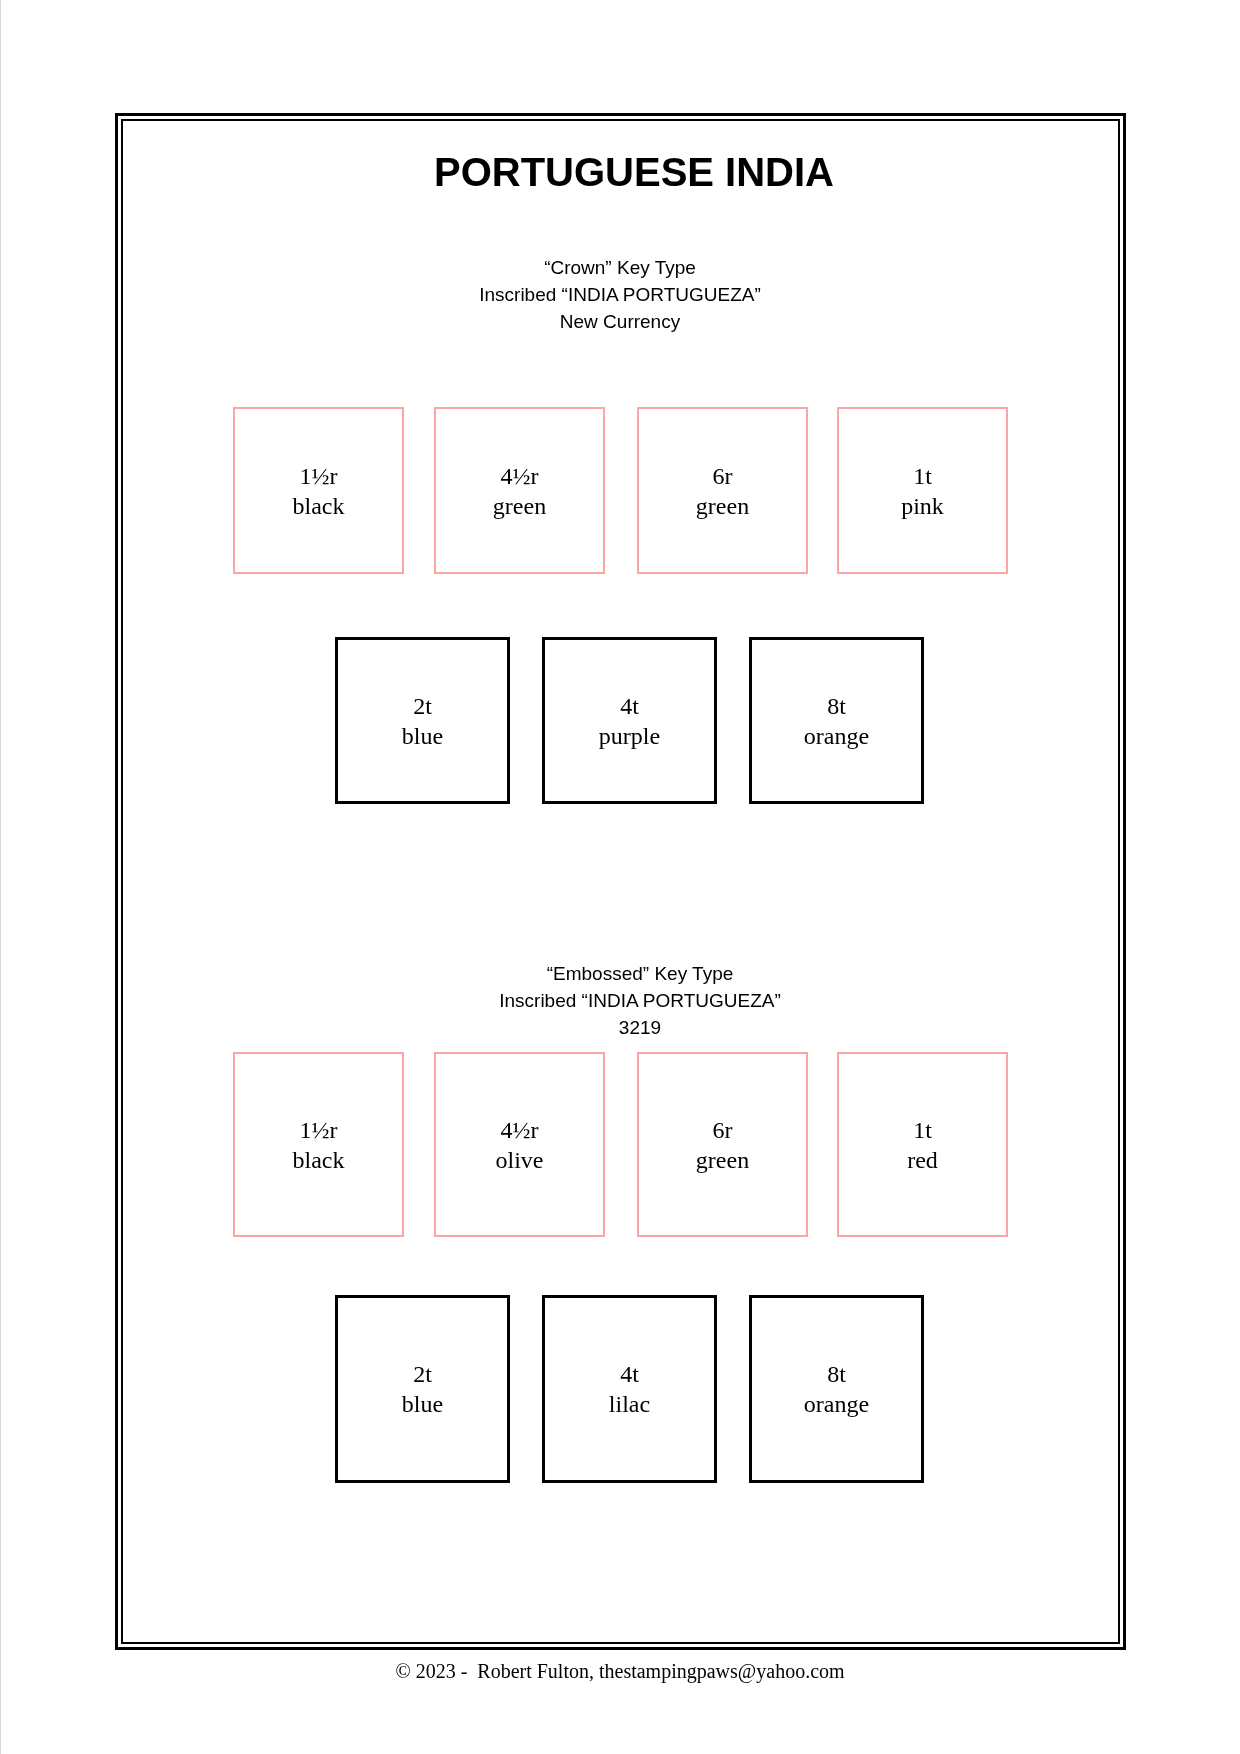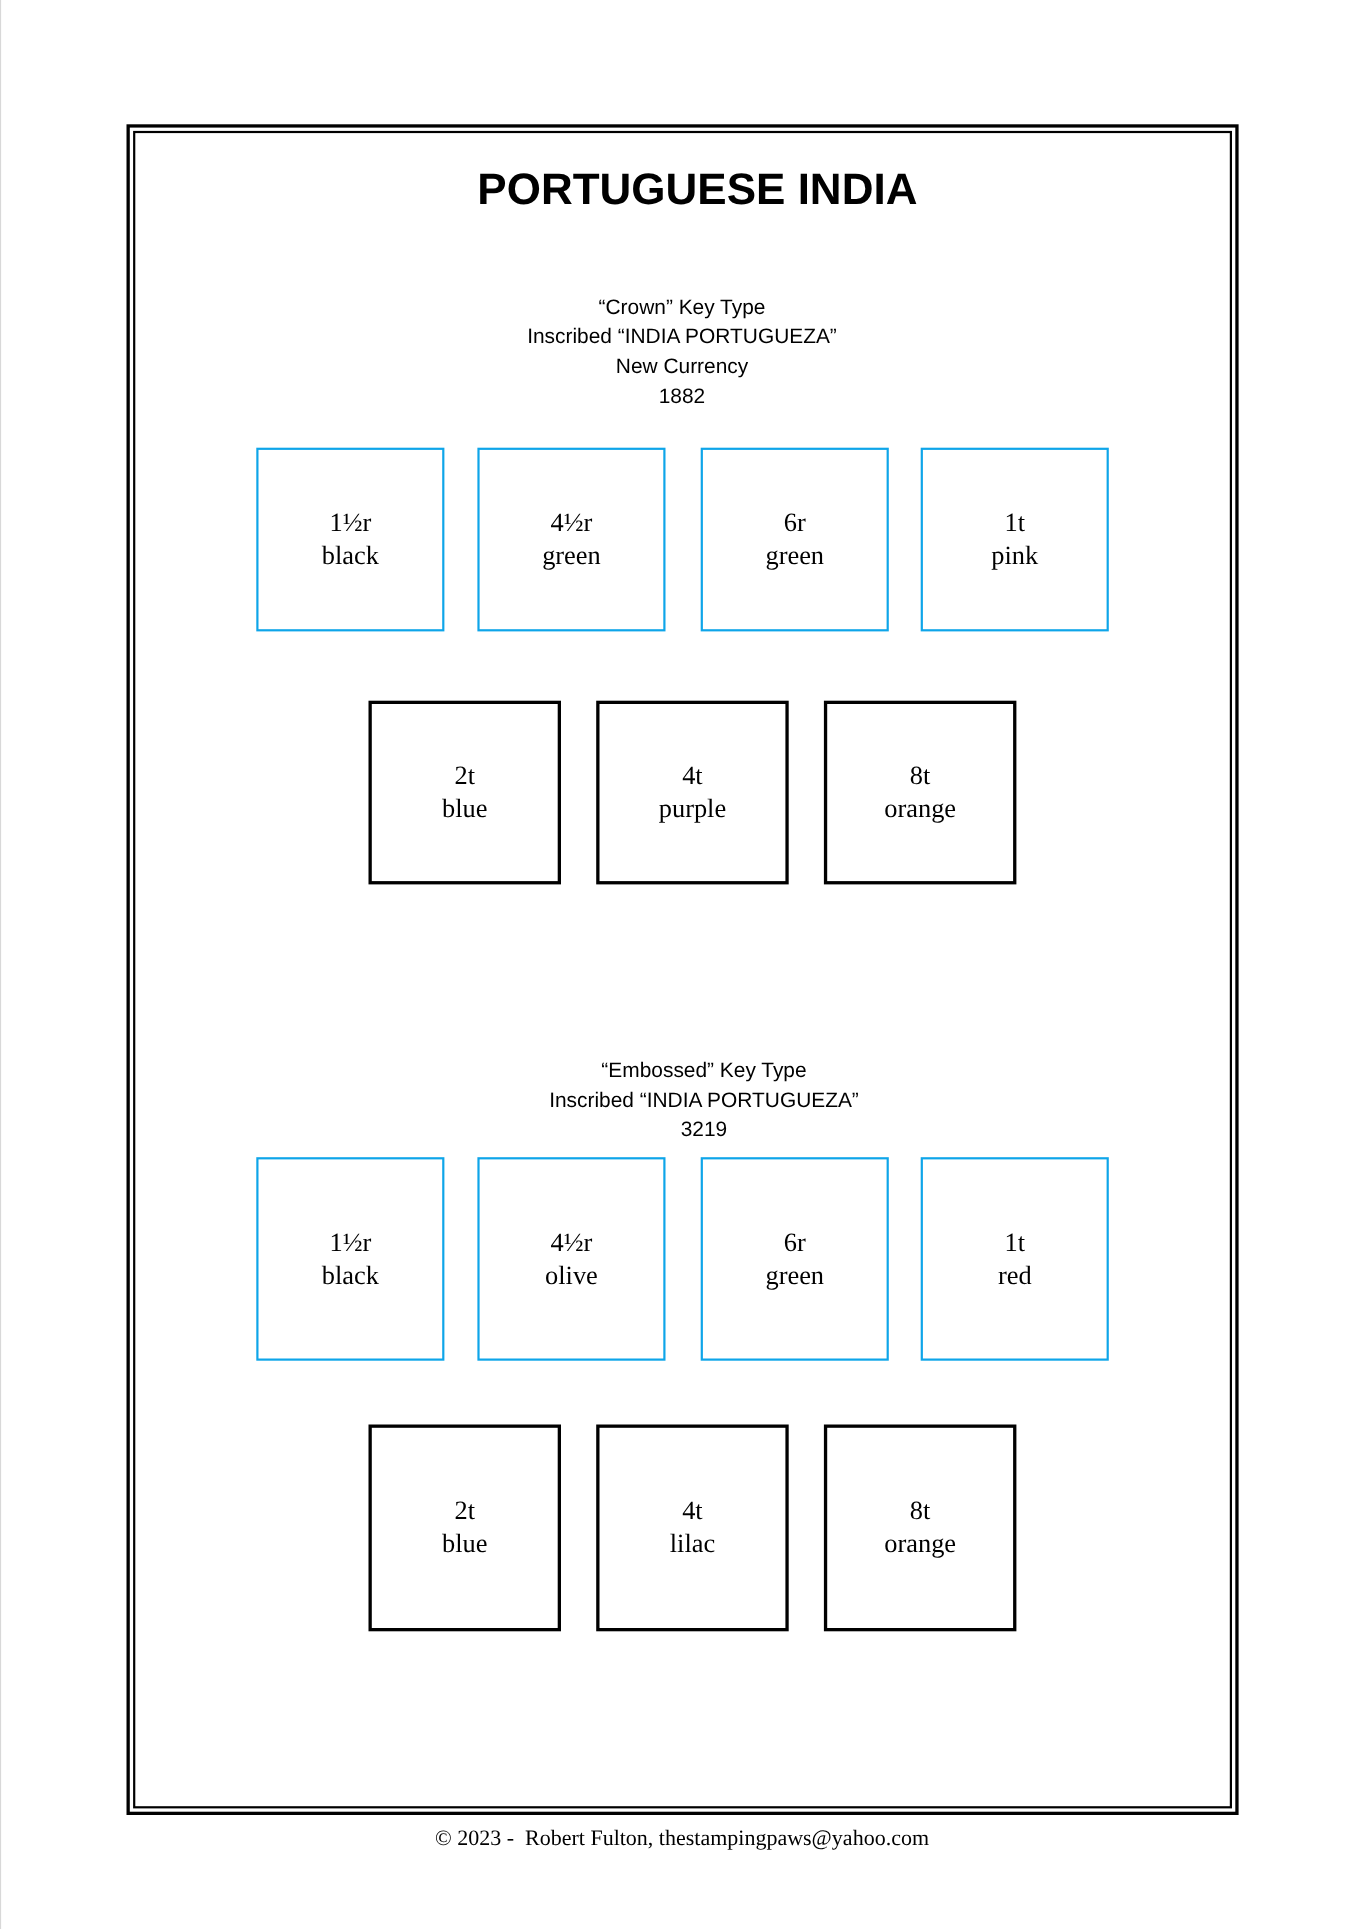--- a/index.html
+++ b/index.html
@@ -42,36 +42,36 @@
     padding-left: 28px;
   }
   .sec-header {
     position: absolute;
     left: 0; right: 0;
     text-align: center;
     font-family: "Liberation Sans", sans-serif;
     font-size: 19px;
     line-height: 27px;
   }
-  .sec1-header { top: 266px; }
+  .sec1-header { top: 254px; }
   .sec2-header { top: 960px; padding-left: 40px; }
   .stamp {
     position: absolute;
     box-sizing: border-box;
     background: #ffffff;
     display: flex;
     flex-direction: column;
     align-items: center;
     justify-content: center;
     text-align: center;
     font-family: "Liberation Serif", serif;
     font-size: 24px;
     line-height: 30px;
   }
-  .stamp.r1 { border: 2px solid #0ea5e9; }
+  .stamp.r1 { border: 2px solid #fca5a5; }
   .stamp.r2 { border: 3px solid #000000; }
   .footer {
     position: absolute;
     left: 0; right: 0; top: 1660px;
     text-align: center;
     font-family: "Liberation Serif", serif;
     font-size: 20px;
     white-space: pre-wrap;
   }
 </style>
@@ -84,21 +84,20 @@
   <div class="frame">
     <div class="frame-inner"></div>
   </div>
 
   <h1 class="title">PORTUGUESE INDIA</h1>
 
   <div class="sec-header sec1-header">
     <div>“Crown” Key Type</div>
     <div>Inscribed “INDIA PORTUGUEZA”</div>
     <div>New Currency</div>
-    <div>1882</div>
   </div>
 
   <div class="stamp r1" style="left:233px; top:407px; width:171px; height:167px;">
     <div>1½r</div>
     <div>black</div>
   </div>
   <div class="stamp r1" style="left:434px; top:407px; width:171px; height:167px;">
     <div>4½r</div>
     <div>green</div>
   </div>

